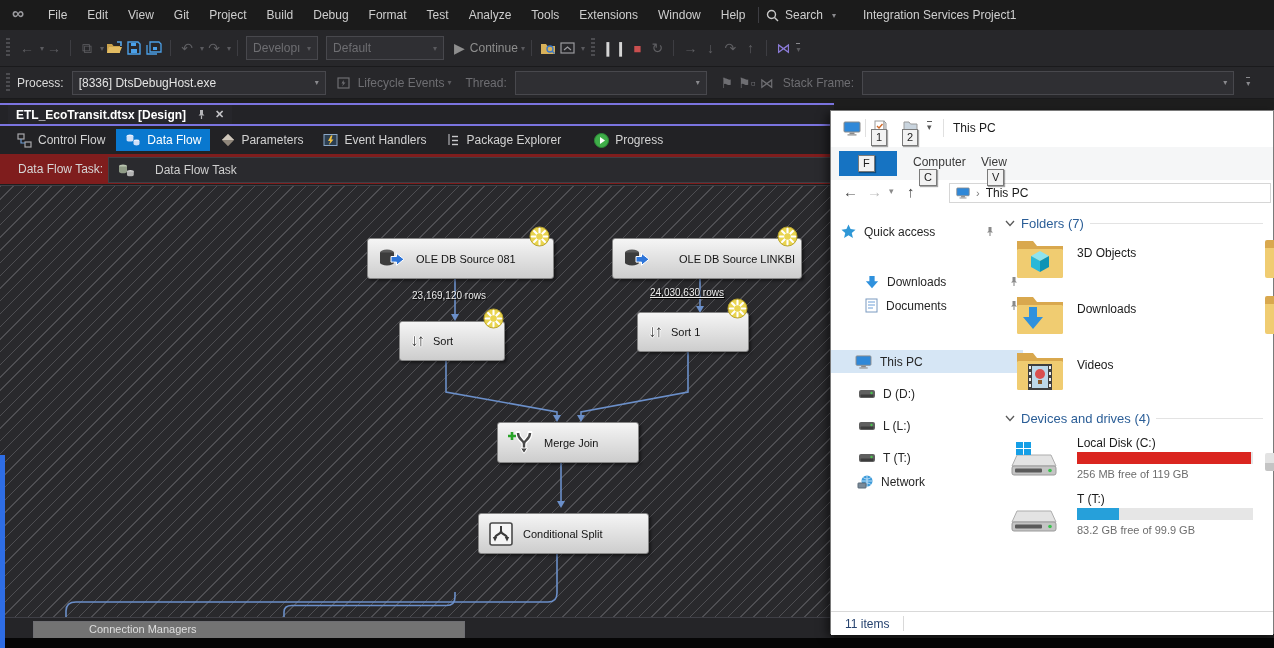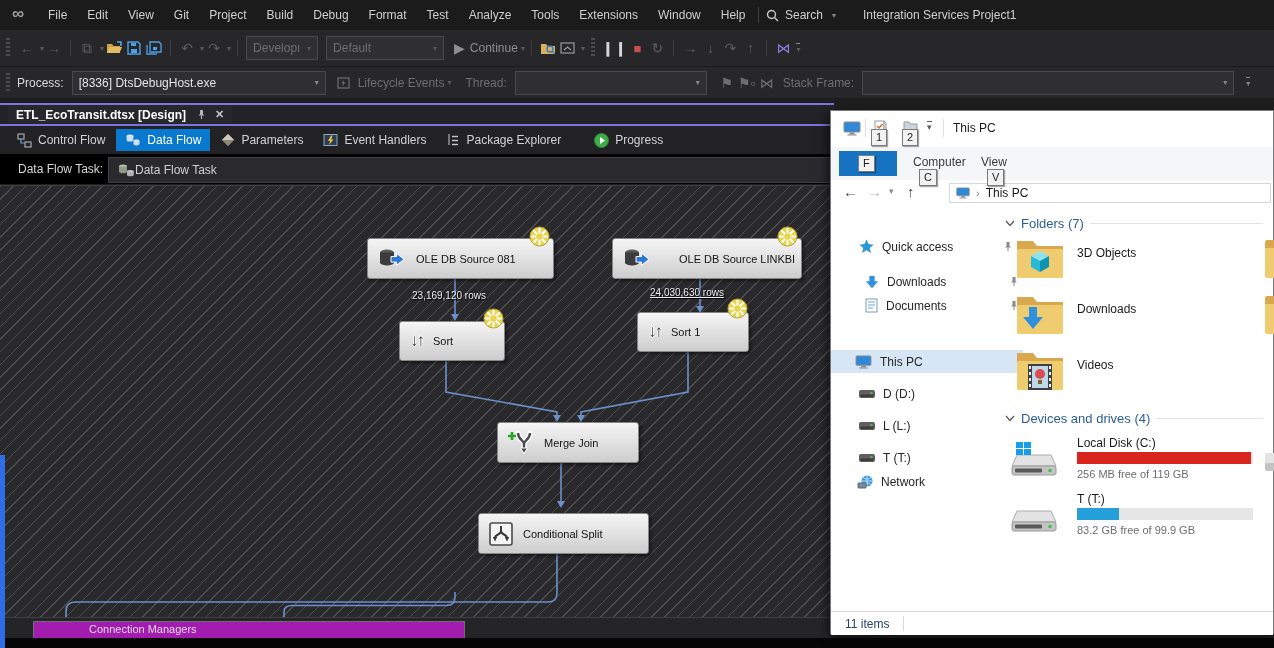--- a/index.html
+++ b/index.html
@@ -22,37 +22,37 @@
          justify-content:space-between;padding:0 6px;color:#e4e4e4;}
   .combo.dis{color:#6e6e72;align-items:center;}
   .lblgray{color:#6e6e72;}
   .lbllight{color:#dadada;}
   .purpleline{background:#7b74e0;}
   .doctab{left:8px;top:105px;height:19px;background:#26262b;display:flex;align-items:center;
           padding:0 8px;color:#fff;font-weight:bold;}
   .ssistabs{left:0;top:126px;width:834px;height:28px;background:#222225;display:flex;align-items:center;color:#d2d2d2;}
   .sstab{display:flex;align-items:center;gap:6px;padding:0 9px;height:22px;margin:0 1px;}
   .sstab.active{background:#0978cf;color:#fff;}
-  .taskrow{left:0;top:154px;width:834px;height:30px;background:#000000;display:flex;align-items:center;color:#d6d6d6;}
+  .taskrow{left:0;top:154px;width:834px;height:30px;background:#7f1d1d;display:flex;align-items:center;color:#d6d6d6;}
   .taskcombo{position:absolute;left:108px;top:3px;width:722px;height:24px;background:#2a2a2e;
-             border:1px solid #3f3f44;display:flex;align-items:center;gap:0;padding-left:8px;color:#cfcfcf;}
+             border:1px solid #3f3f44;display:flex;align-items:center;gap:20px;padding-left:8px;color:#cfcfcf;}
   
   .canvas{left:0;top:185px;width:834px;height:432px;background:#29292c;
           background-image:repeating-linear-gradient(135deg,#4e4e52 0,#4e4e52 1px,transparent 1px,transparent 9px);
           border-top:1px solid #3f3f46;overflow:hidden;}
   .dfbox{position:absolute;background:linear-gradient(#f5f5f5,#cdcdcd);border:1px solid #858585;border-radius:3px;
          display:flex;align-items:center;gap:10px;padding-left:10px;color:#141414;font-size:11px;
          box-shadow:2px 2px 3px rgba(0,0,0,.45);}
   .rowlabel{position:absolute;color:#ececec;font-size:10px;text-shadow:1px 1px 1px #000;}
   .badge{position:absolute;width:21px;height:21px;}
   .sorticon{font-size:17px;font-weight:bold;color:#3c3c3c;letter-spacing:-2px;
             text-shadow:-1px 0 #fff,1px 0 #fff,0 -1px #fff,0 1px #fff;}
   .connmgr{left:0;top:617px;width:834px;height:21px;background:#252528;border-top:1px solid #3f3f46;}
   .connmgrtab{position:absolute;left:33px;top:3px;width:375px;height:16px;border:1px solid #6e6e72;
-              background:#a21caf;color:#dedede;font-size:11px;line-height:15px;padding-left:55px;}
+              background:#737373;color:#dedede;font-size:11px;line-height:15px;padding-left:55px;}
   .bottomstrip{left:0;top:638px;width:1274px;height:10px;background:#060606;}
   .bluesliver{left:0;top:455px;width:5px;height:193px;background:#2e6de5;z-index:40;}
   
   .explorer{left:830px;top:110px;width:444px;height:524px;background:#fff;color:#1a1a1a;z-index:30;
             border:1px solid #7a7a7a;box-sizing:border-box;box-shadow:-3px 3px 9px rgba(0,0,0,.55);}
   .ex-title{position:absolute;left:0;top:0;width:100%;height:36px;background:#fff;}
   .ex-ribbon{position:absolute;left:0;top:36px;width:100%;height:33px;background:#f5f6f7;border-bottom:1px solid #e1e1e1;}
   .ex-addr{position:absolute;left:0;top:69px;width:100%;height:26px;background:#fff;border-bottom:1px solid #ededed;}
   .ex-body{position:absolute;left:0;top:95px;width:100%;height:405px;background:#fff;}
   .ex-status{position:absolute;left:0;top:500px;width:100%;height:23px;background:#fff;border-top:1px solid #d9d9d9;}
@@ -493,21 +493,21 @@
             <rect x="4.5" y="13.3" width="9" height="1.2" fill="#8a8a8a"></rect>
           </svg>
         <span style="color:#7a7a7a;font-size:11px;">›</span>
         <span>This PC</span>
       </div>
     </div>
 
     <div class="ex-body">
 
       <div class="navpane">
-        <div class="nitem" style="top:29px;padding-left:28px;">
+        <div class="nitem" style="top:14px;padding-left:10px;">
           <svg width="15" height="15" viewBox="0 0 16 16">
               <polygon points="8,0.5 10.2,5.4 15.5,6 11.5,9.5 12.7,14.8 8,12 3.3,14.8 4.5,9.5 0.5,6 5.8,5.4" fill="#2f97d6"></polygon>
             </svg>
           <span>Quick access</span>
           <svg class="pin" width="10" height="11" viewBox="0 0 10 11">
               <path d="M3.5 1 h3 v4 l1.5 1.5 h-6 L3.5 5 z" fill="#8a8a8a"></path>
               <line x1="5" y1="6.5" x2="5" y2="10" stroke="#8a8a8a" stroke-width="1.1"></line>
             </svg>
         </div>
         <div class="nitem" style="top:64px;padding-left:34px;">

